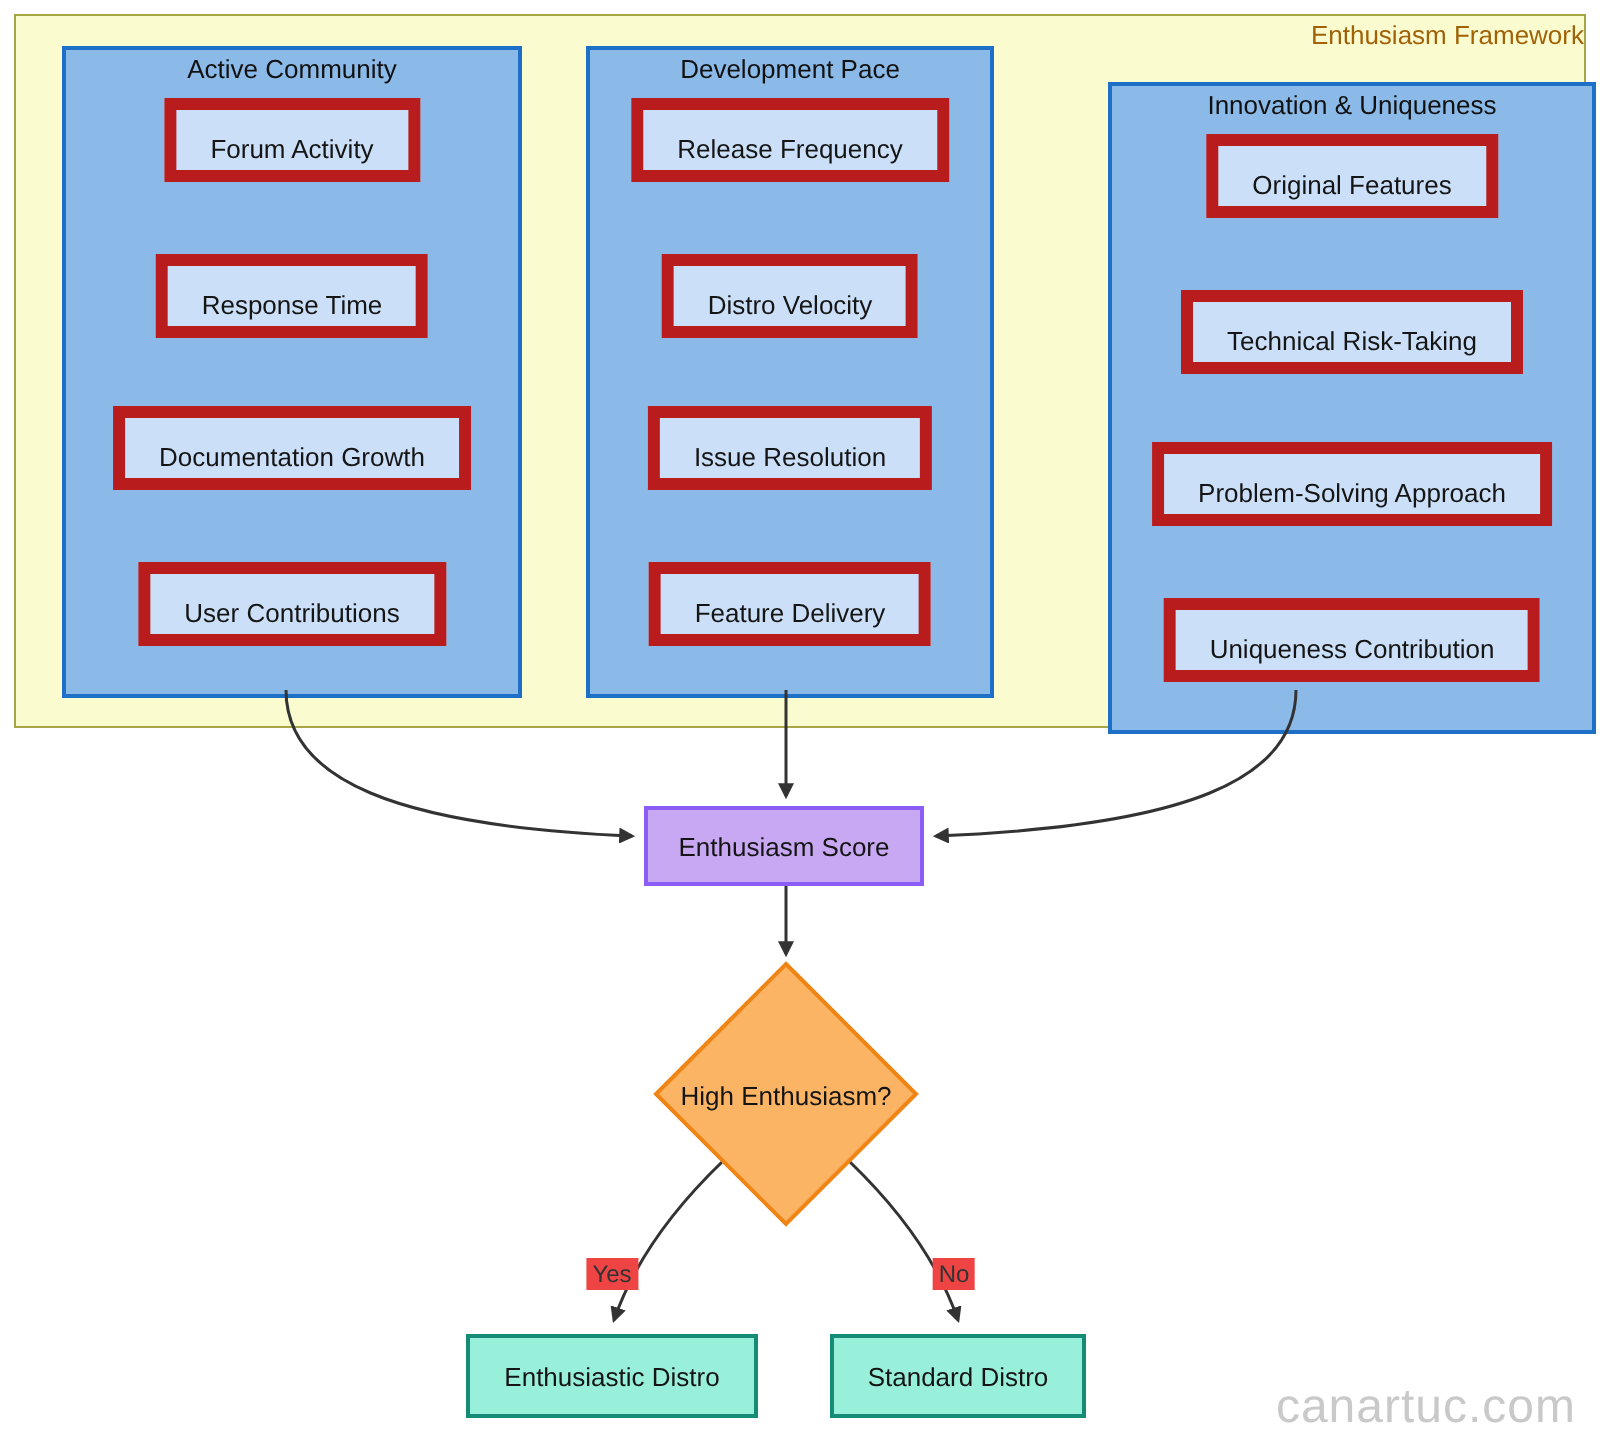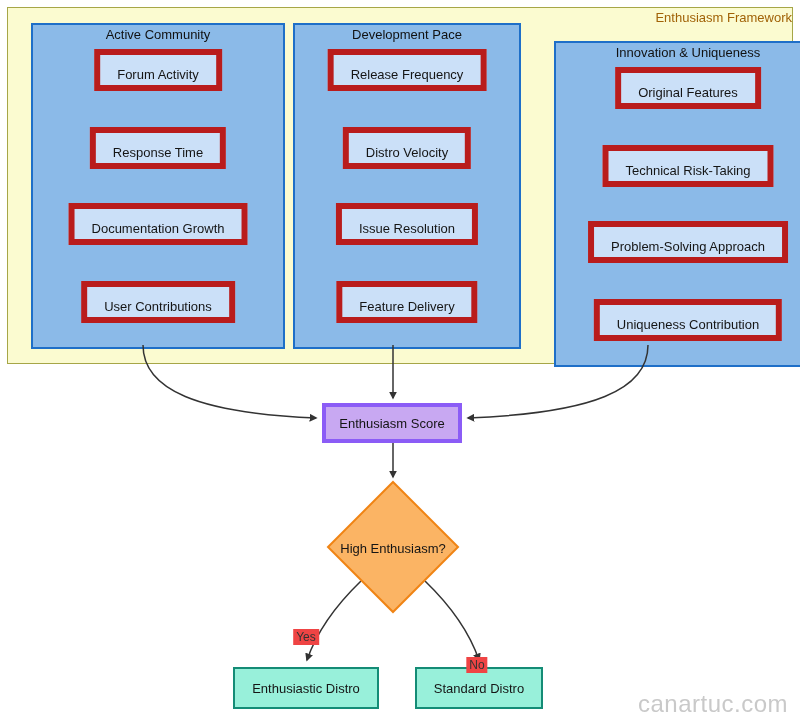--- a/index.html
+++ b/index.html
@@ -12,21 +12,21 @@
   .frame{
     position:absolute;left:7px;top:7px;width:784px;height:355px;
     background:#FBFBD0;border:1px solid #A6A647;z-index:1;
   }
   .frame-title{
     position:absolute;top:2px;left:0;width:100%;text-align:right;
     font-size:13px;color:#a16207;
   }
   
   .group{
-    position:absolute;background:#8BBAE8;border:2px solid #1E6FC8;z-index:2;padding-left:24px;
+    position:absolute;background:#8BBAE8;border:2px solid #1E6FC8;z-index:2;
   }
   .g1{left:31px;top:23px;width:226px;height:322px;}
   .g2{left:293px;top:23px;width:200px;height:322px;}
   .g3{left:554px;top:23px;width:240px;height:322px;margin-top:18px;}
   .group-title{
     position:absolute;top:2px;left:0;width:100%;text-align:center;
     font-size:13px;color:#111;
   }
   
   .node{
@@ -34,21 +34,21 @@
     height:42px;line-height:40px;padding:0 17px;white-space:nowrap;
     background:#CBE0F8;border:6px solid #b91c1c;font-size:13px;
     text-align:center;box-sizing:border-box;
   }
   .row1{top:24px;} .row2{top:102px;} .row3{top:178px;} .row4{top:256px;}
   
   .edges{position:absolute;left:0;top:0;z-index:3;pointer-events:none;}
   
   .score{
     position:absolute;left:322px;top:403px;width:140px;height:40px;
-    background:#C8A8F2;border:4px solid #8b5cf6;box-sizing:border-box;
+    background:#C8A8F2;border:2px solid #8b5cf6;box-sizing:border-box;
     display:flex;align-items:center;justify-content:center;
     font-size:13px;z-index:4;
   }
   
   .decision-label{
     position:absolute;left:393px;top:548px;transform:translate(-50%,-50%);
     font-size:13px;white-space:nowrap;z-index:4;
   }
   
   .outcome{
@@ -59,21 +59,21 @@
   }
   .outcome-yes{left:233px;width:146px;}
   .outcome-no{left:415px;width:128px;}
   
   .edge-label{
     position:absolute;transform:translate(-50%,-50%);
     background:#ef4444;color:#333;font-size:12px;line-height:14px;
     padding:1px 3px;z-index:5;
   }
   .lbl-yes{left:306px;top:637px;}
-  .lbl-no{left:477px;top:637px;margin-top:28px;}
+  .lbl-no{left:477px;top:637px;}
   
   .watermark{
     position:absolute;right:12px;top:690px;font-size:24px;
     color:#C9C9C9;letter-spacing:0.5px;z-index:5;
   }
 </style>
 </head>
 <body>
 
 <div class="canvas">

